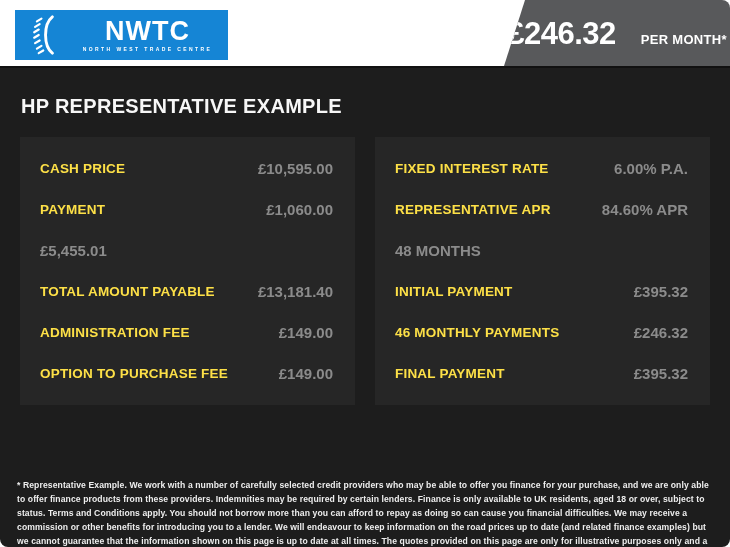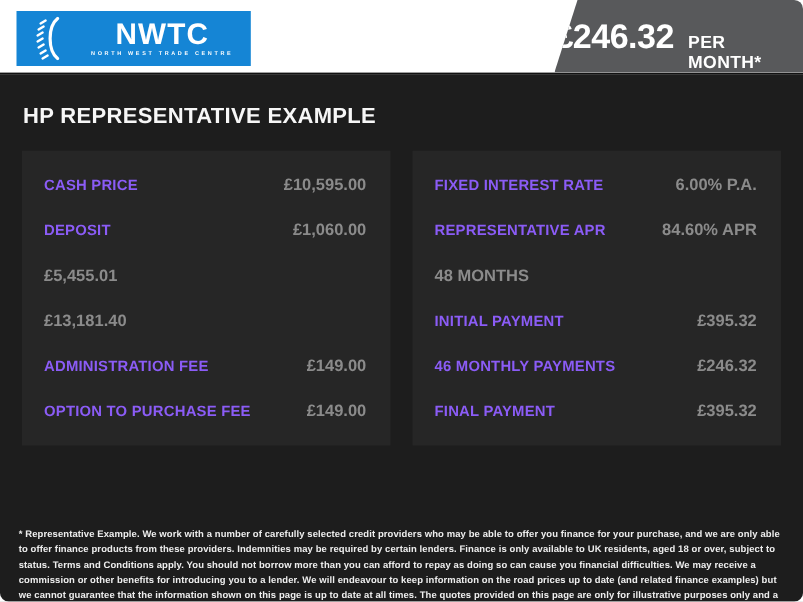--- a/index.html
+++ b/index.html
@@ -63,23 +63,23 @@
   }
   .price-amount {
     color: #ffffff;
     font-size: 31px;
     font-weight: bold;
     letter-spacing: -0.5px;
     line-height: 1;
   }
   .price-period {
     color: #ffffff;
-    font-size: 16px;
-    font-weight: bold;
-    margin-left: 13px;
+    font-size: 13px;
+    font-weight: bold;
+    margin-left: 25px;
     letter-spacing: 0.3px;
   }
 
   
   .main {
     position: absolute;
     left: 0; right: 0; top: 68px; bottom: 0;
     background: #1d1d1d;
   }
   .section-title {
@@ -105,21 +105,21 @@
     flex-direction: column;
   }
   .row {
     flex: 1 1 0;
     display: flex;
     align-items: center;
     justify-content: space-between;
     padding: 0 22px 0 20px;
   }
   .row-label {
-    color: #8b5cf6;
+    color: #fde047;
     font-size: 13.5px;
     font-weight: bold;
     letter-spacing: 0.2px;
     white-space: nowrap;
     text-align: center;
   }
   .row-value {
     color: #8b8b8b;
     font-size: 15px;
     font-weight: bold;
@@ -175,27 +175,28 @@
     <div class="section-title">HP REPRESENTATIVE EXAMPLE</div>
 
     <div class="panels">
 
       <div class="panel">
         <div class="row">
           <span class="row-label">CASH PRICE</span>
           <span class="row-value">£10,595.00</span>
         </div>
         <div class="row">
-          <span class="row-label">DEPOSIT</span>
+          <span class="row-label">PAYMENT</span>
           <span class="row-value">£1,060.00</span>
         </div>
         <div class="row">
           <span class="row-value">£5,455.01</span>
         </div>
         <div class="row">
+          <span class="row-label">TOTAL AMOUNT PAYABLE</span>
           <span class="row-value">£13,181.40</span>
         </div>
         <div class="row">
           <span class="row-label">ADMINISTRATION FEE</span>
           <span class="row-value">£149.00</span>
         </div>
         <div class="row">
           <span class="row-label">OPTION TO PURCHASE FEE</span>
           <span class="row-value">£149.00</span>
         </div>

